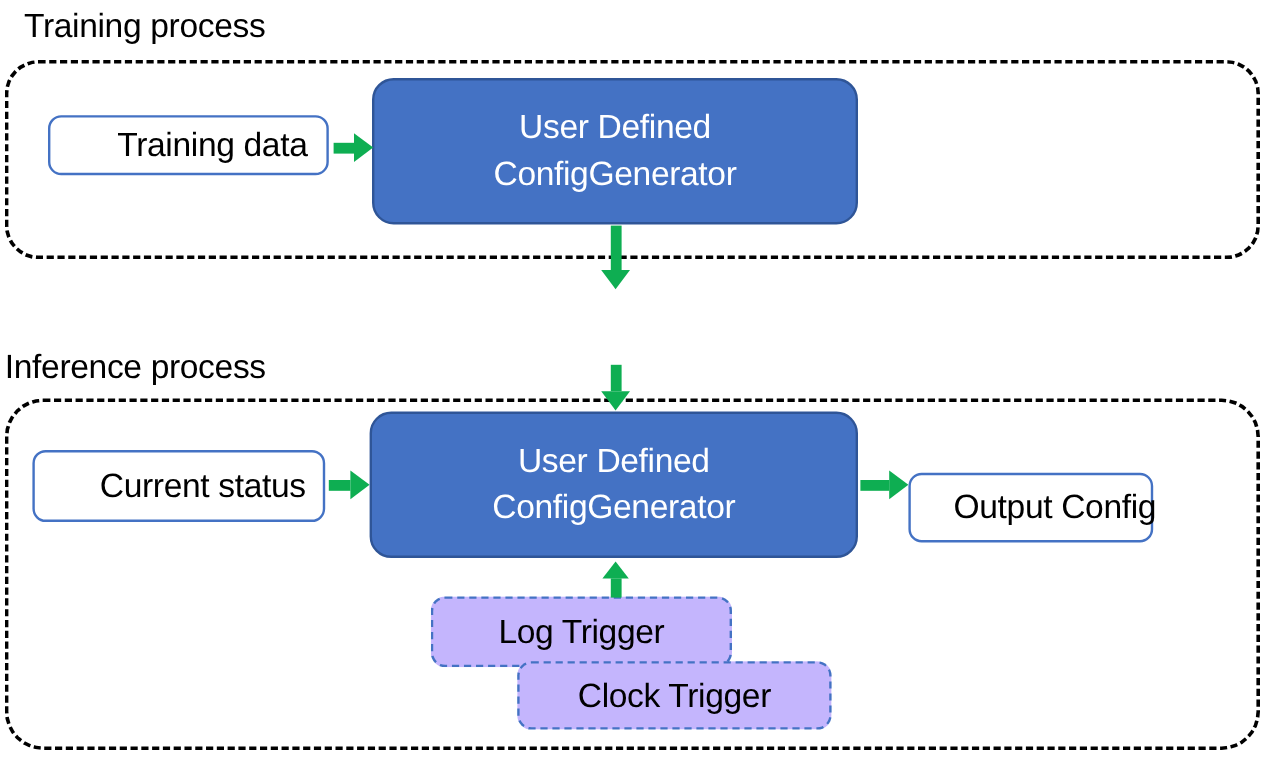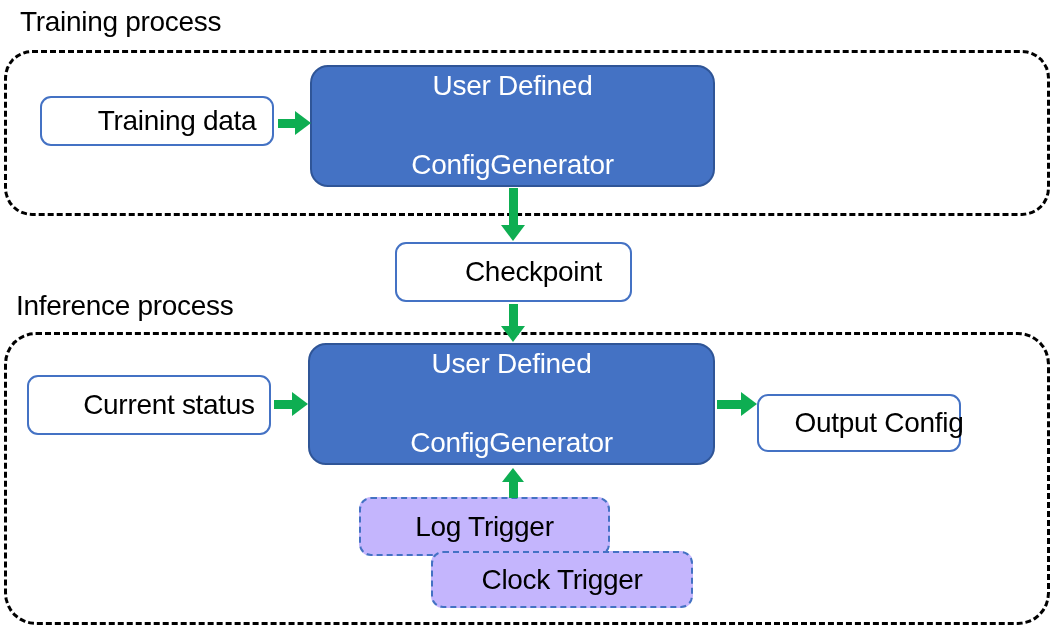--- a/index.html
+++ b/index.html
@@ -18,21 +18,21 @@
   .container-training { left:4px; top:50px; width:1040px; height:160px; border-radius:28px; }
   .container-inference { left:4px; top:332px; width:1040px; height:287px; border-radius:32px; }
 
   .io-box {
     position:absolute; background:#ffffff; border:2px solid #4472C4; border-radius:11px;
     display:flex; align-items:center; justify-content:center;
     font-size:28px; color:#000000; white-space:nowrap; box-sizing:border-box; z-index:3;padding-left:40px;
   }
   .gen-box {
     position:absolute; background:#4472C4; border:2px solid #2F5597; border-radius:18px;
-    display:flex; flex-direction:column; align-items:center; justify-content:space-between;
+    display:flex; flex-direction:column; align-items:center; justify-content:center;
     font-size:28px; color:#ffffff; line-height:1.38; box-sizing:border-box; z-index:3;
     text-align:center;
   }
   .trigger-box {
     position:absolute; background:#c4b5fd; border:2px dashed #4472C4; border-radius:12px;
     display:flex; align-items:center; justify-content:center;
     font-size:28px; color:#000000; white-space:nowrap; box-sizing:border-box;
   }
 
   
@@ -69,30 +69,27 @@
   <div class="gen-box" style="left:310px; top:65px; width:405px; height:122px;">
     <span>User Defined</span>
     <span>ConfigGenerator</span>
   </div>
 
   <div class="arrow-d" style="left:501px; top:188px; width:24px; height:53px;">
     <div class="shaft"></div>
     <div class="head"></div>
   </div>
 
-  <div class="io-box" style="left:395px; top:242px; width:237px; height:60px;">
-    <span>Checkpoint</span>
-  </div>
 
   <div class="arrow-d" style="left:501px; top:304px; width:24px; height:38px;">
     <div class="shaft"></div>
     <div class="head"></div>
   </div>
 
-  <div class="section-label" style="left:16px; top:290px;">Inference process</div>
+  <div class="section-label" style="left:4px; top:290px;">Inference process</div>
 
   <div class="dashed-container container-inference"></div>
 
   <div class="io-box" style="left:27px; top:375px; width:244px; height:60px;">
     <span>Current status</span>
   </div>
 
   <div class="arrow-r" style="left:274px; top:392px; width:34px; height:24px;">
     <div class="shaft"></div>
     <div class="head"></div>

